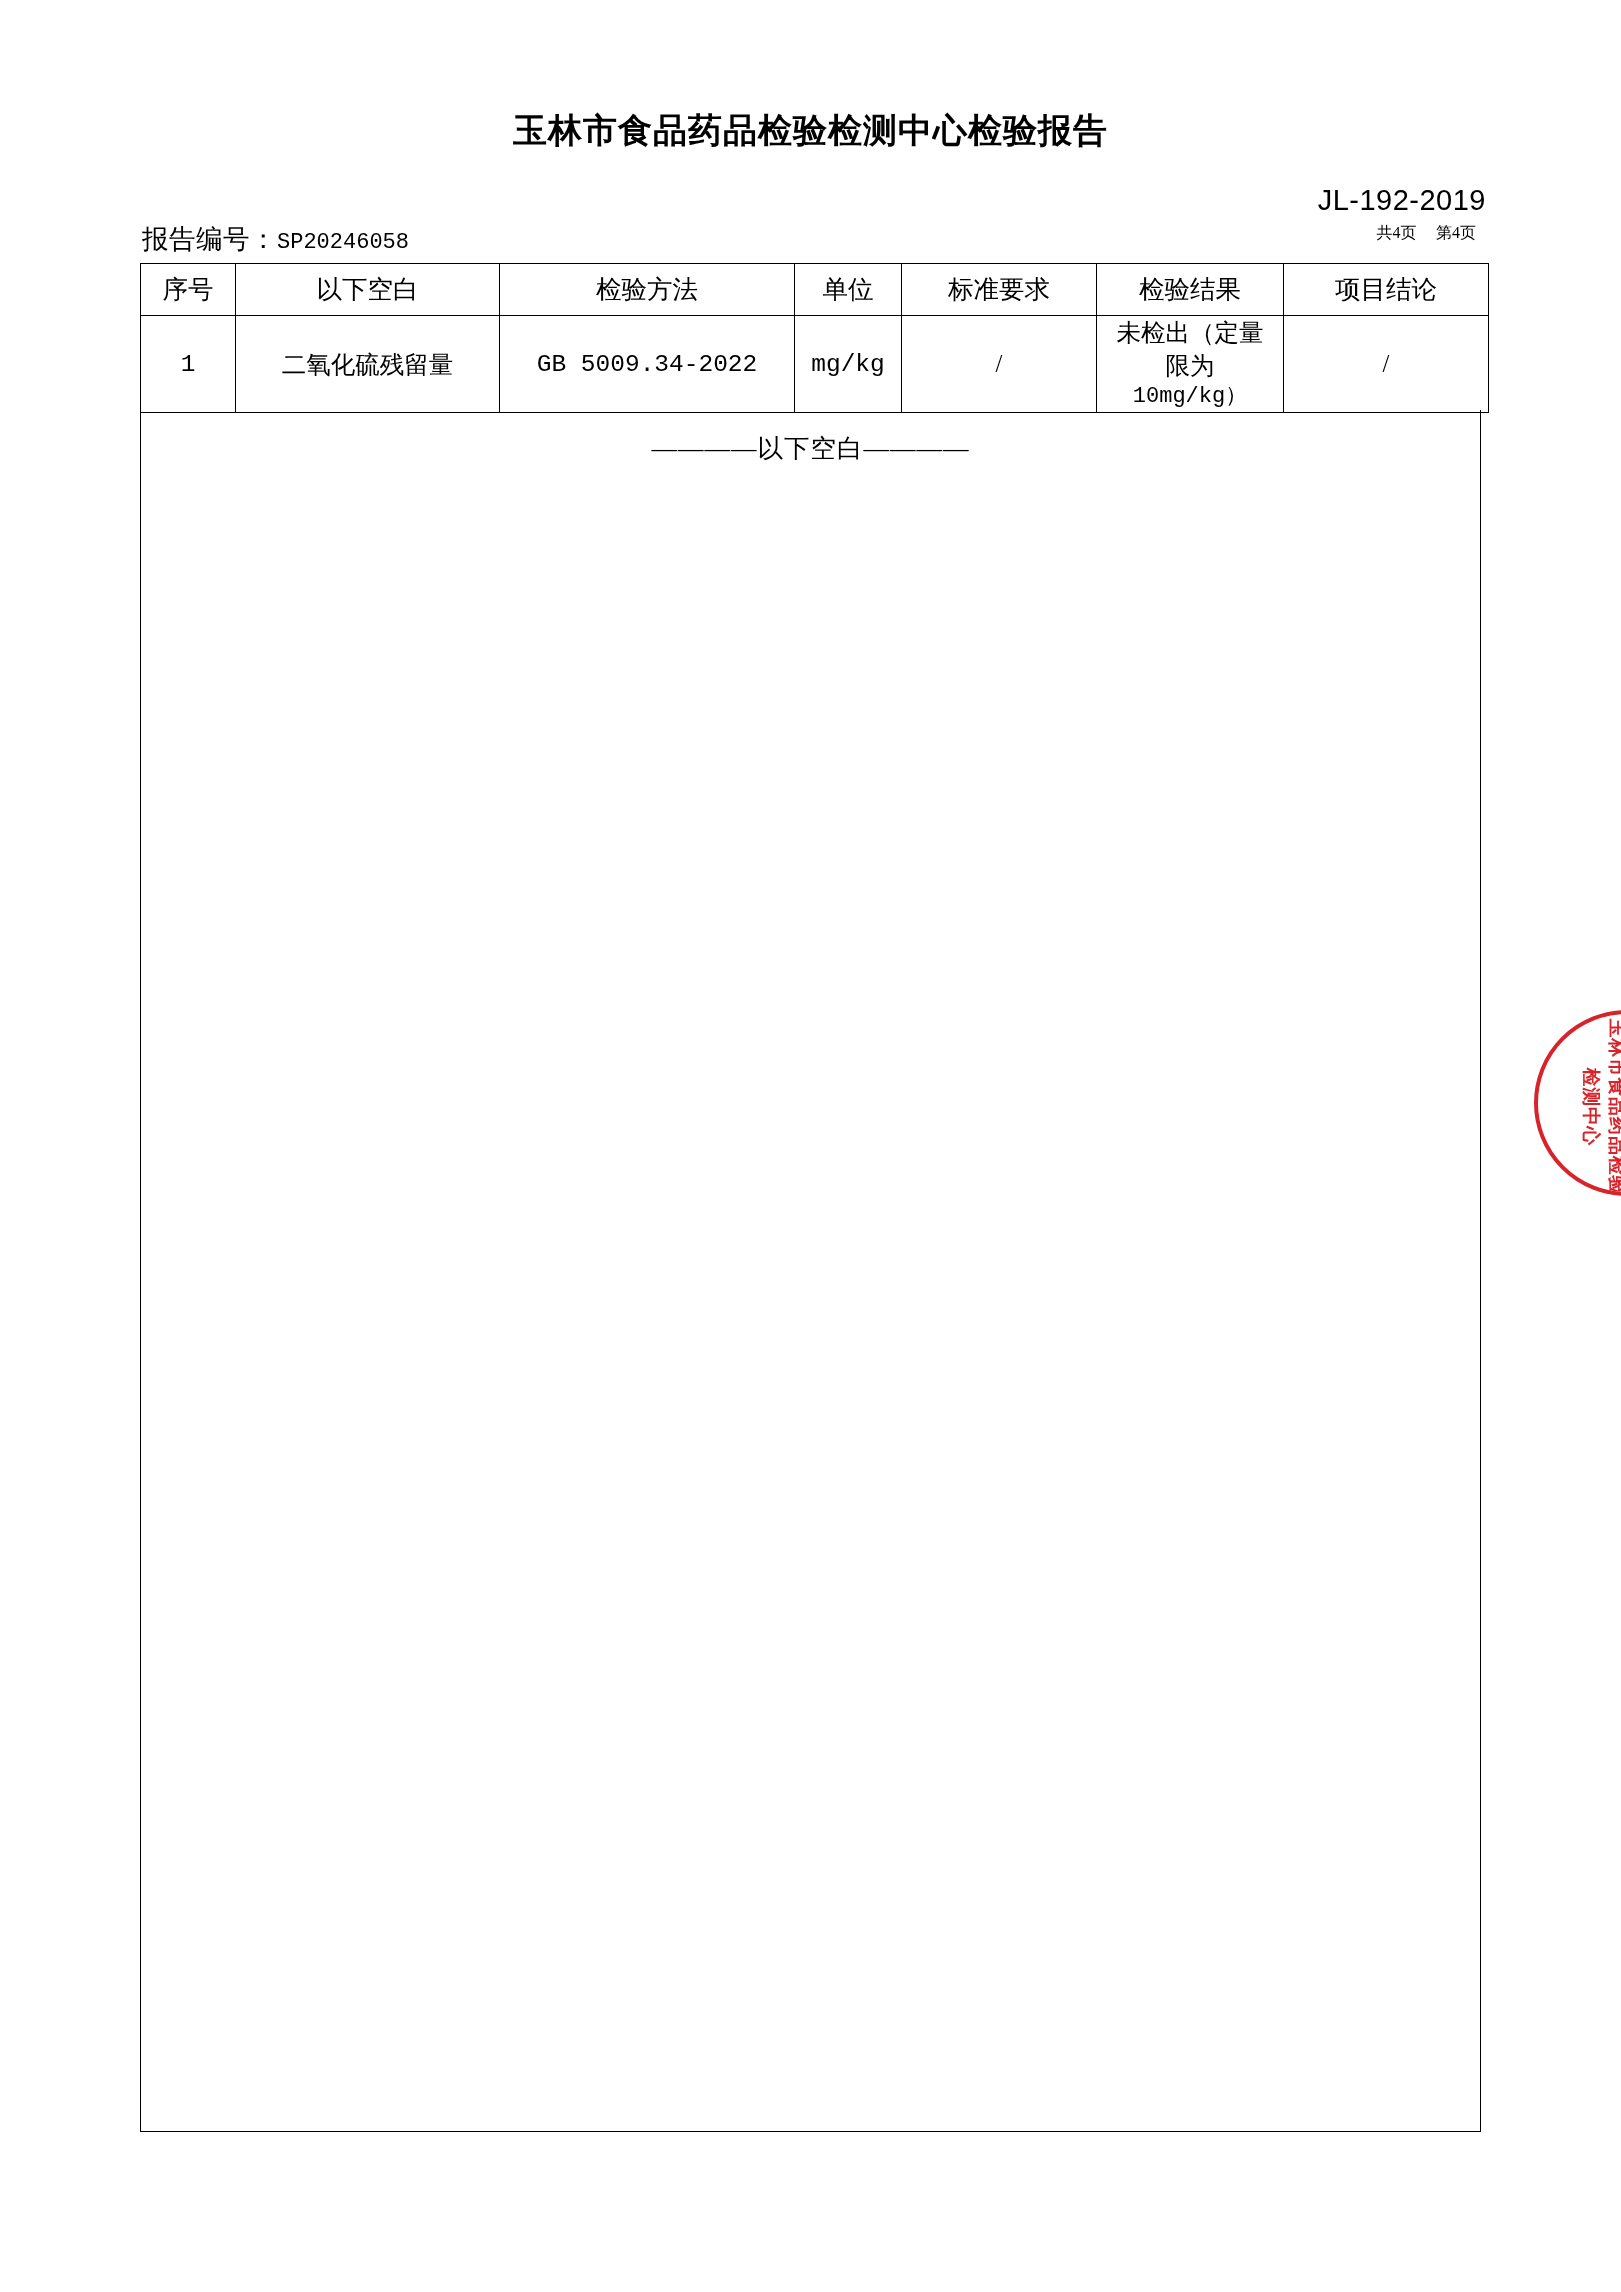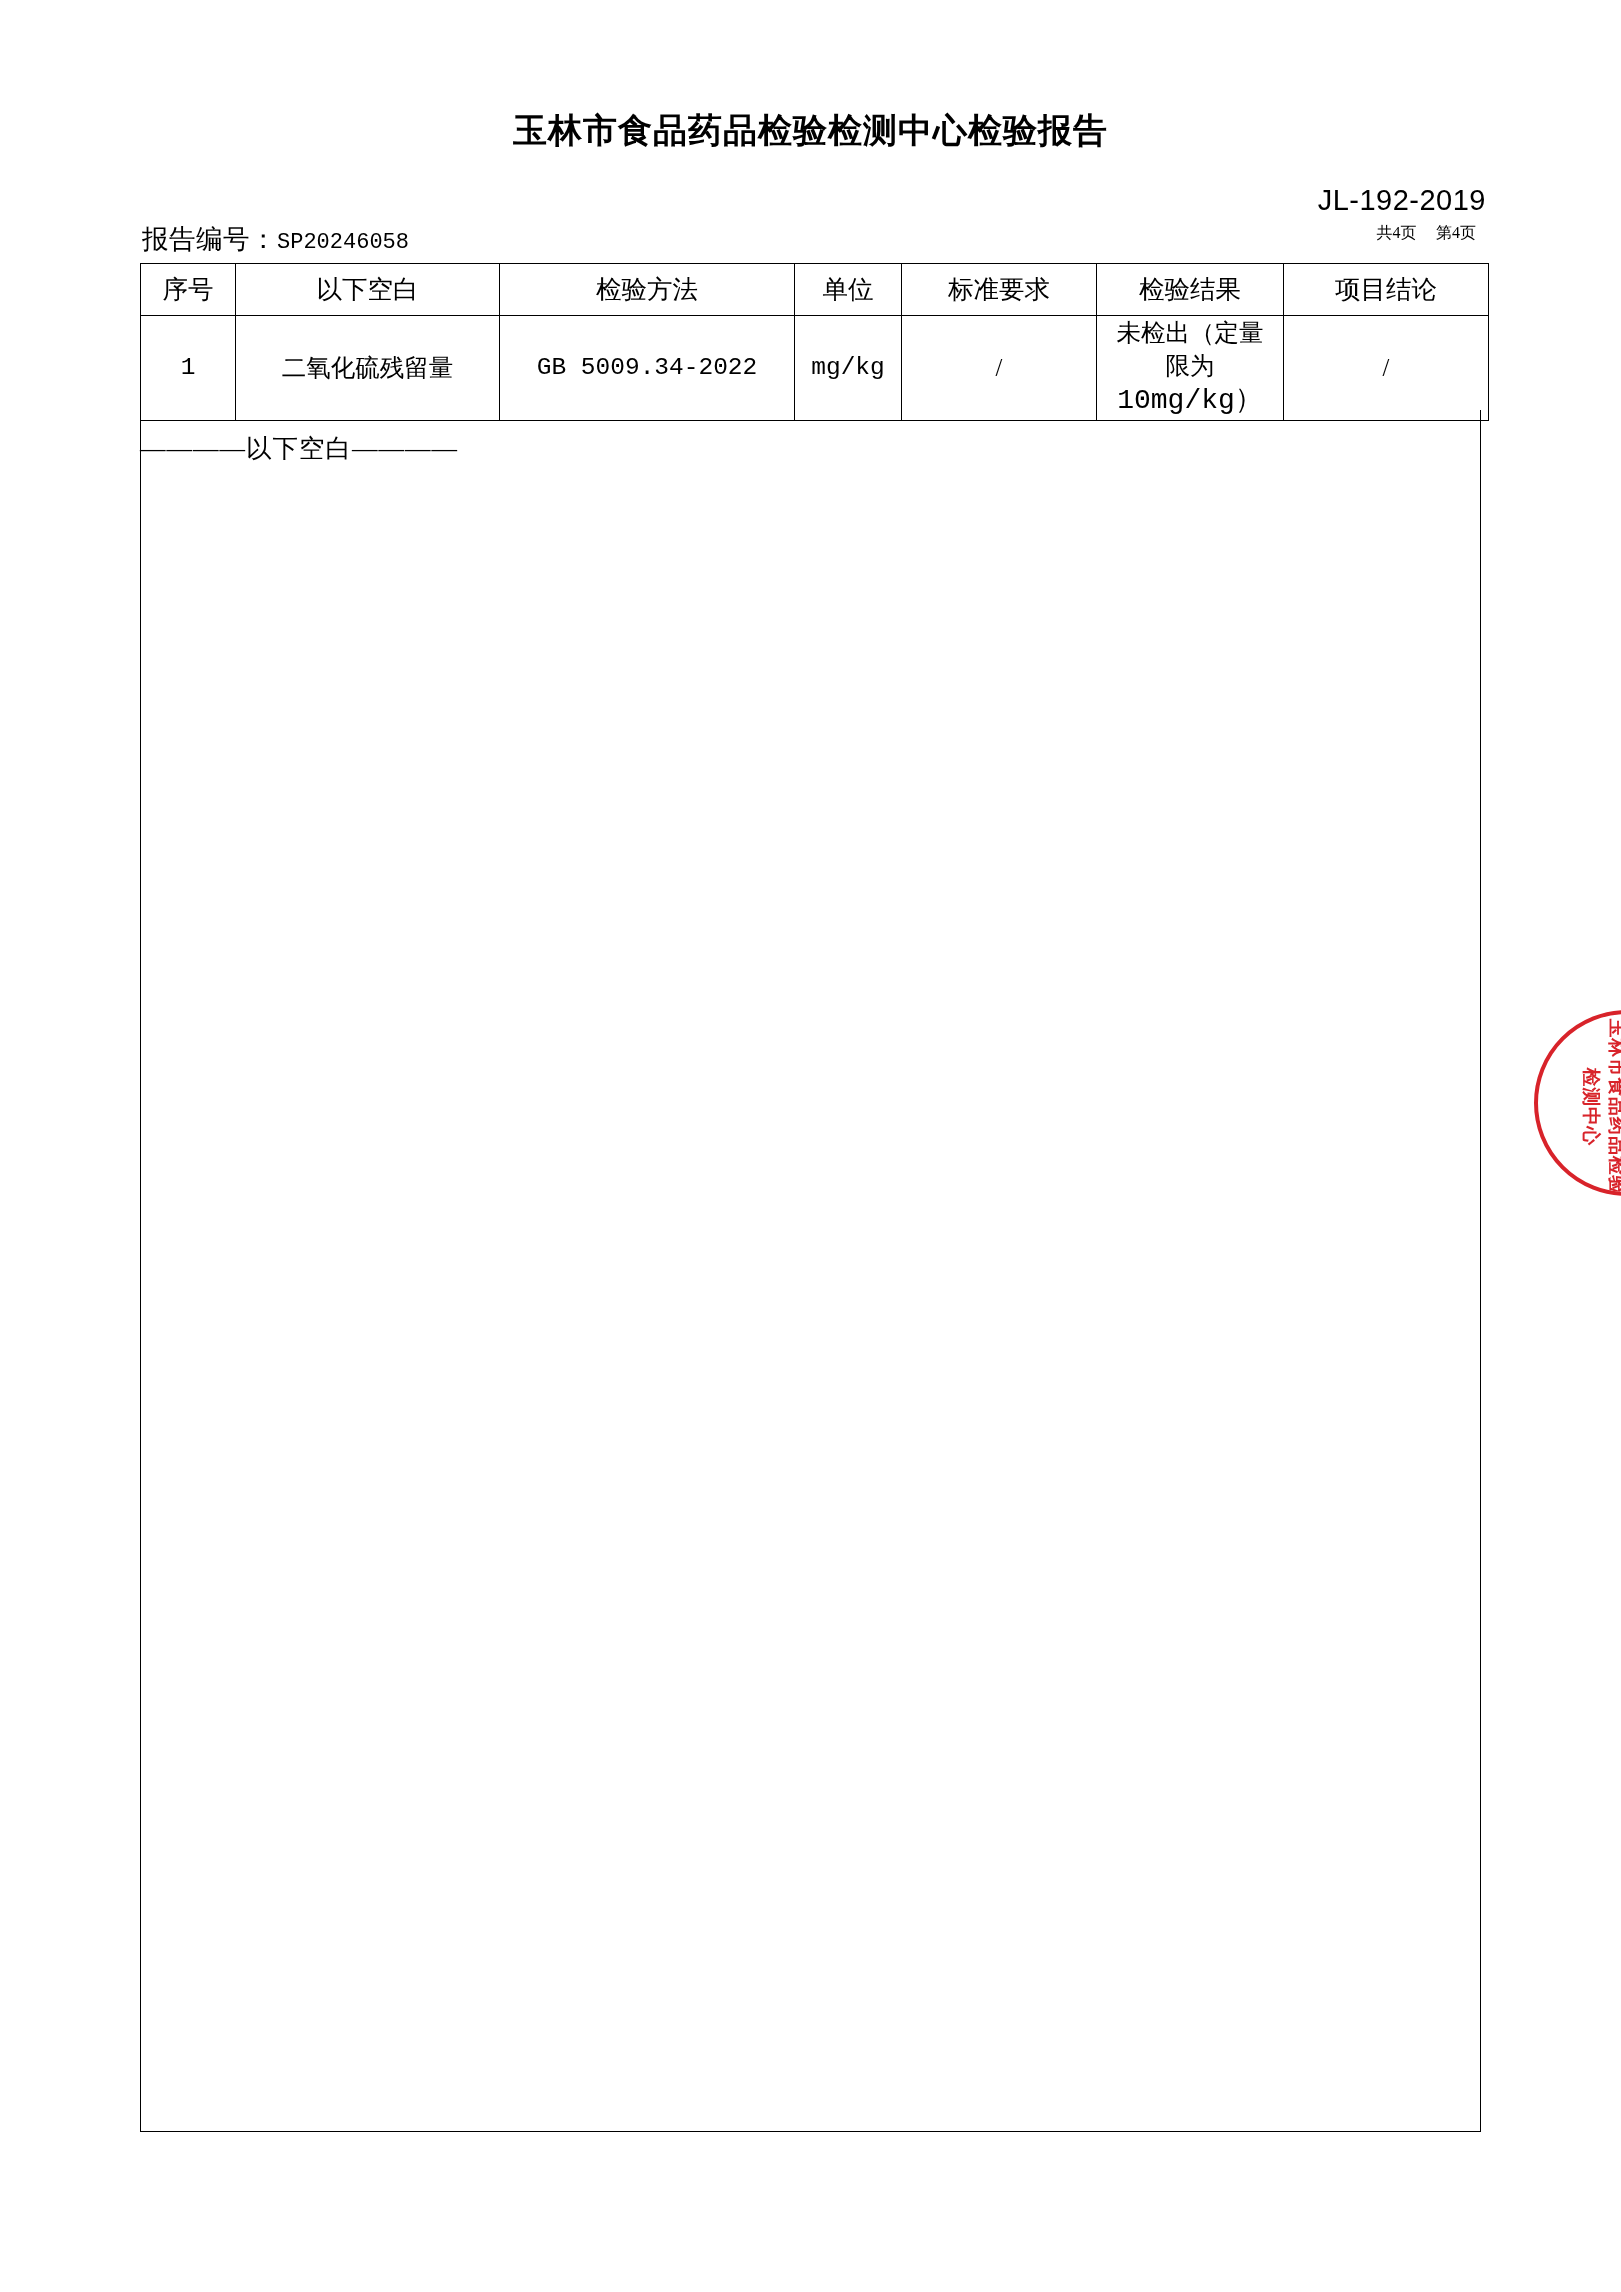--- a/index.html
+++ b/index.html
@@ -101,40 +101,40 @@
     font-family: "Liberation Mono", "DejaVu Sans Mono", monospace;
     font-size: 21.6px;
   }
   .result-cell {
     font-size: 22.5px;
     line-height: 1.35;
     padding: 3.9px 5.9px;
     margin-top: 25px;
   }
   .result-cell .line2 { display: block; }
-  .result-cell .line3 { display: block; font-family: "Liberation Mono","DejaVu Sans Mono", monospace; font-size: 28px;}
+  .result-cell .line3 { display: block; font-family: "Liberation Mono","DejaVu Sans Mono", monospace; font-size: 22px;}
 
   
   .blank-box {
     position: absolute;
     top: 410px;
     left: 140px;
     width: 1341px;
     height: 1722px;
     border-left: 1.4px solid #000;
     border-right: 1.4px solid #000;
     border-bottom: 1.4px solid #000;
     box-sizing: border-box;
   }
   .blank-note {
     position: absolute;
     top: 431px;
     left: 140px;
     width: 1341px;
-    text-align: left;
+    text-align: center;
     font-size: 25.5px;
     letter-spacing: 1px;
   }
 
   
   .seal {
     position: absolute;
     top: 1010px;
     left: 1534px;
     width: 186px;

